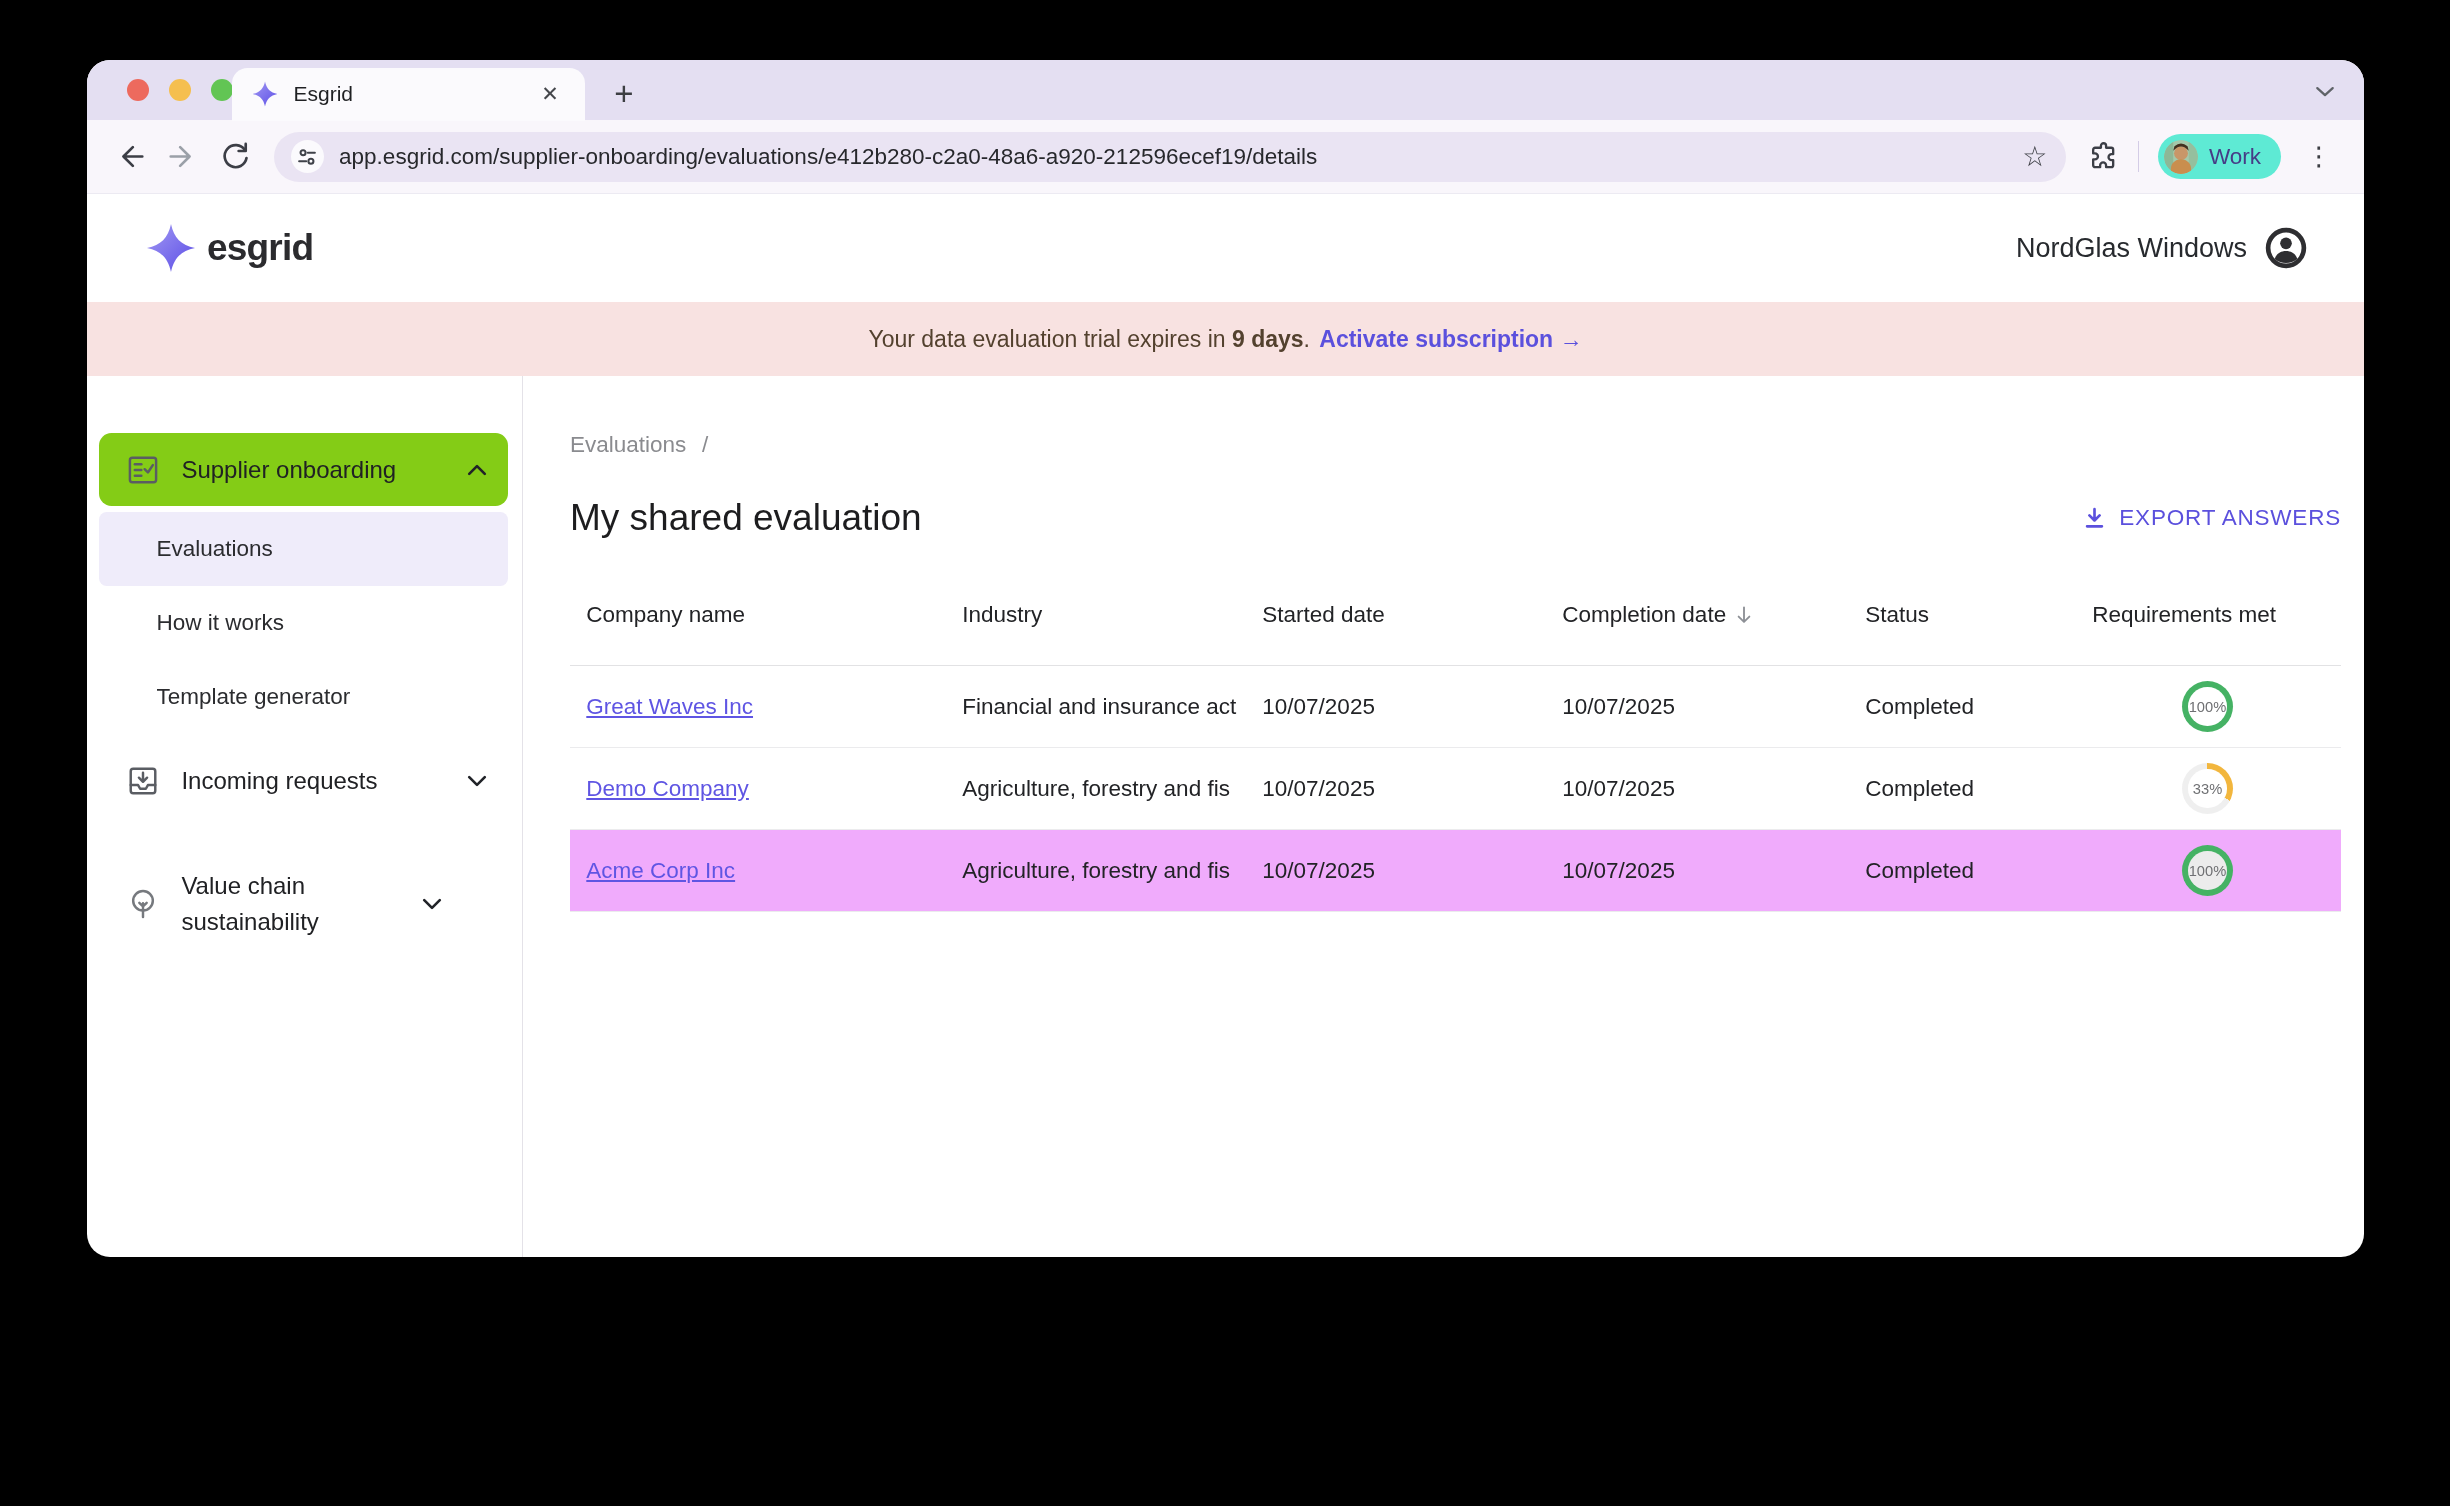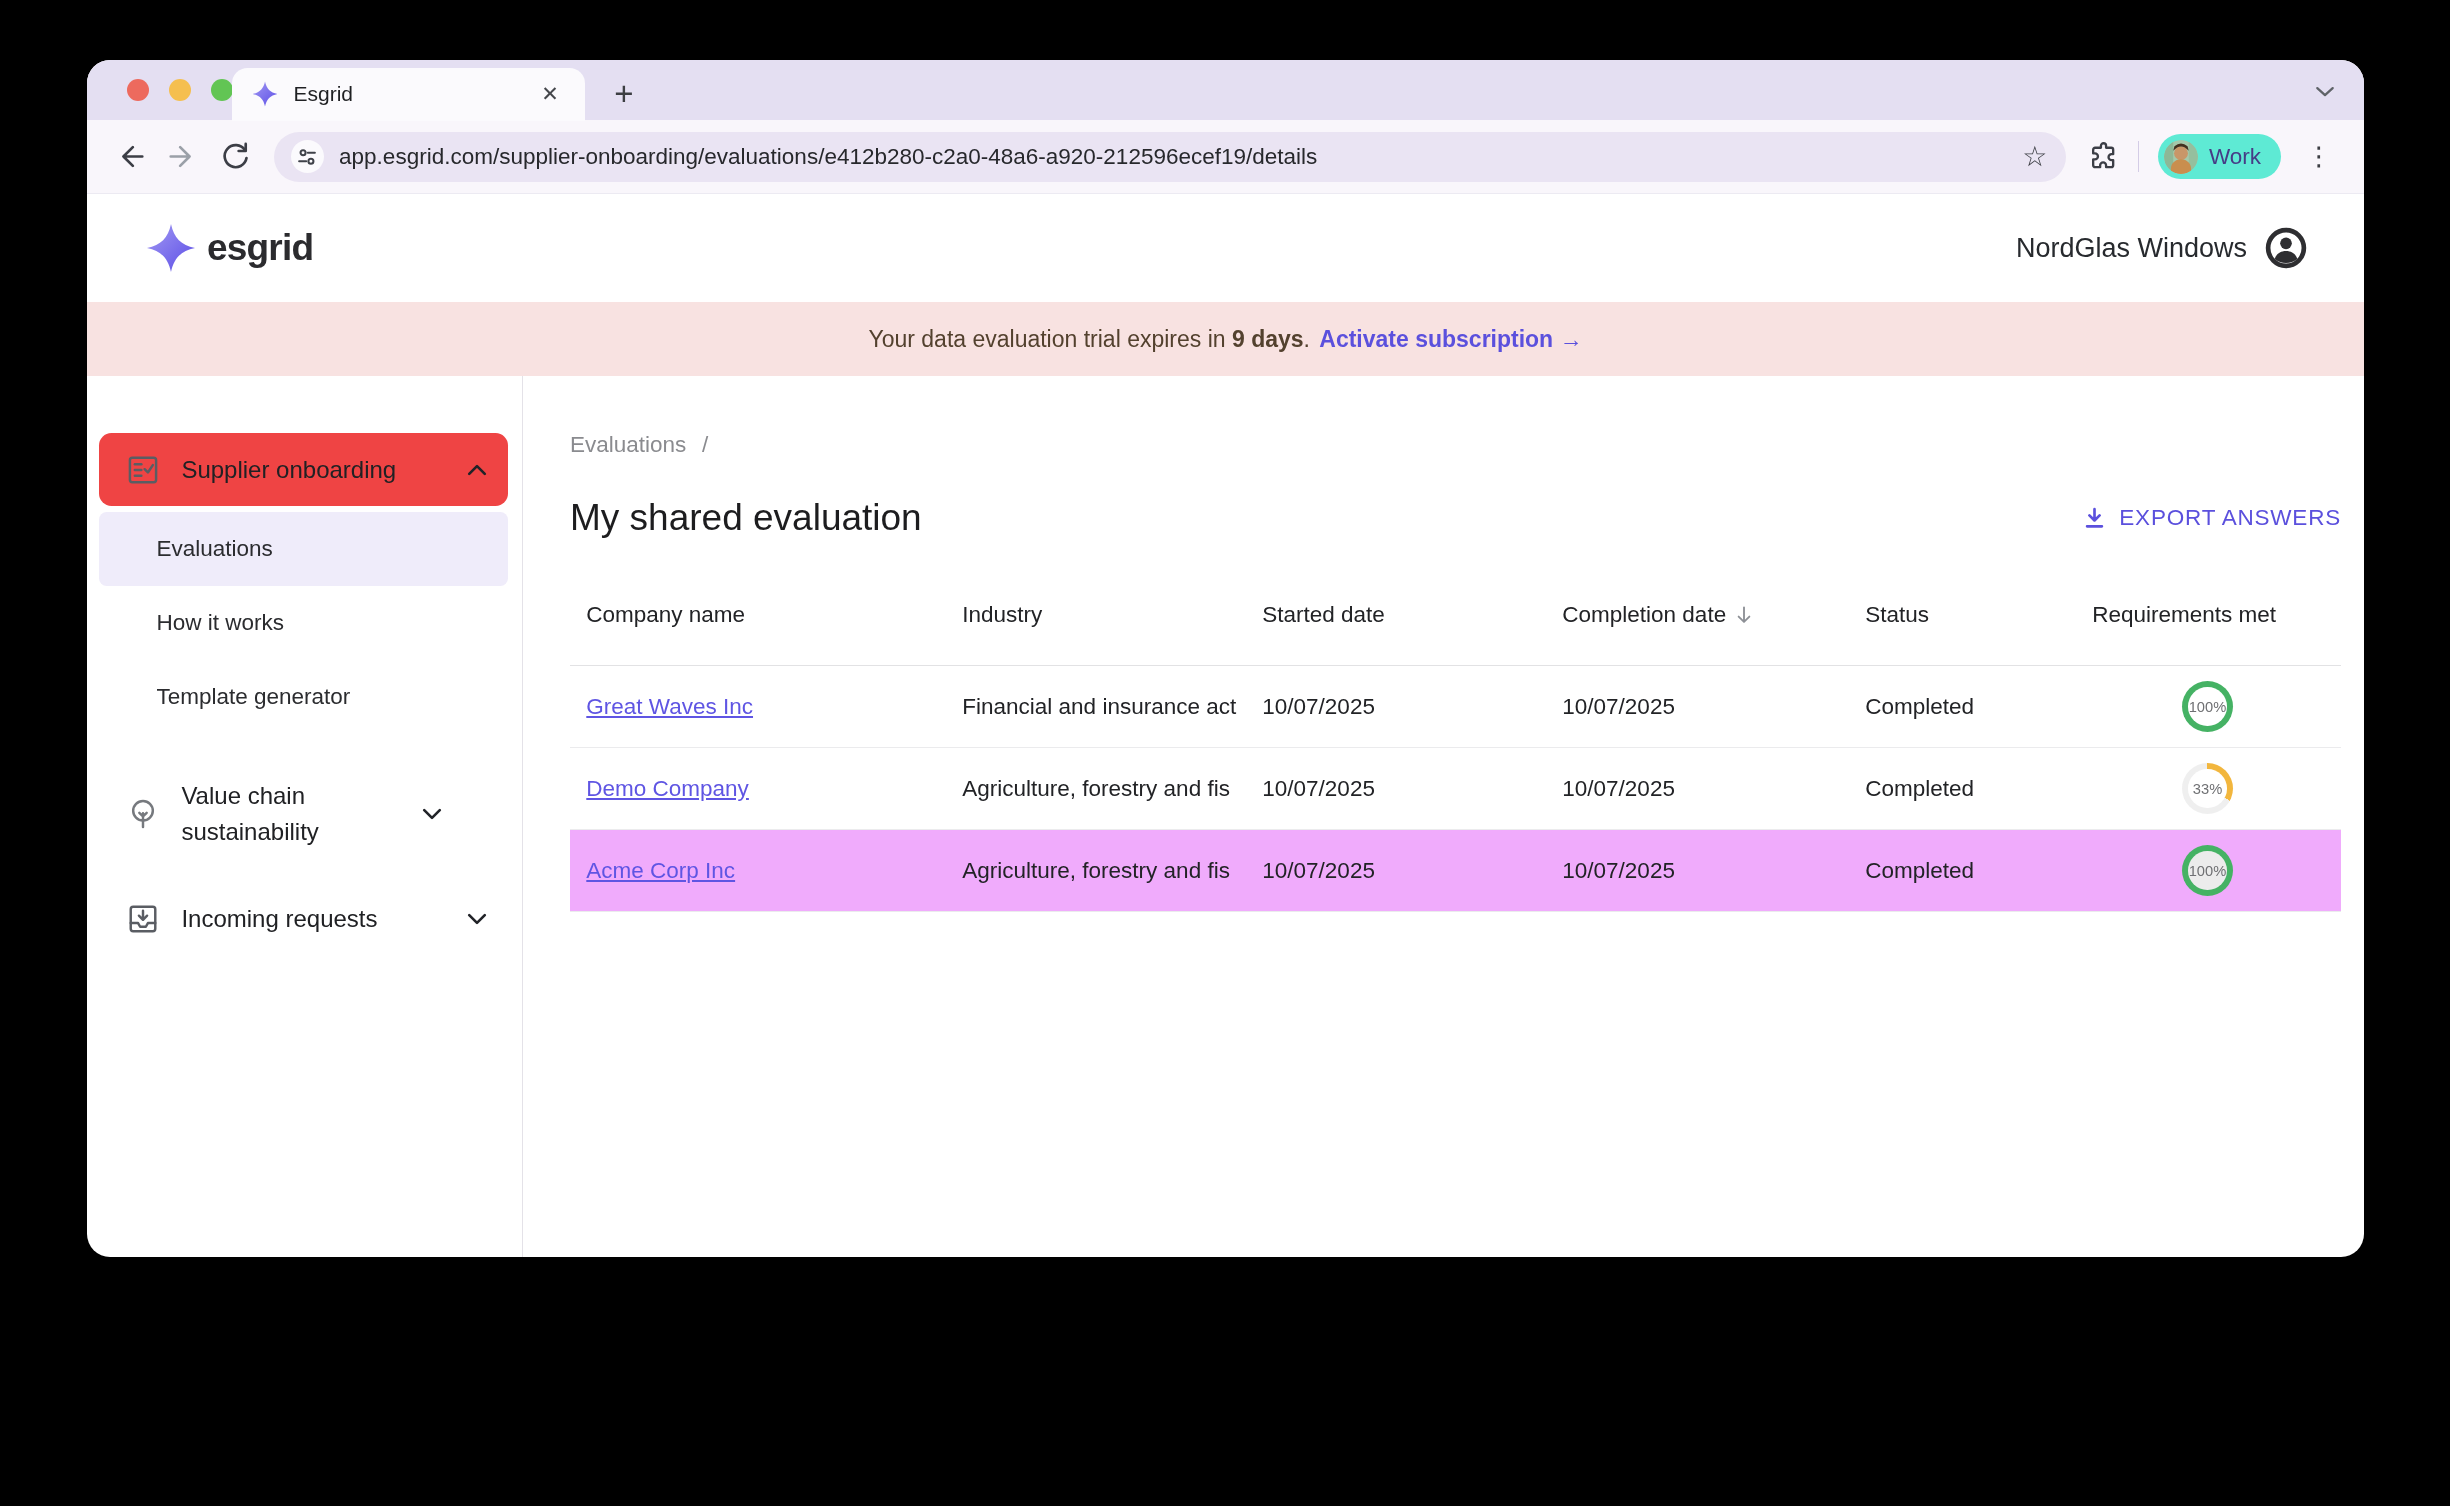--- a/index.html
+++ b/index.html
@@ -47,21 +47,21 @@
   .company-name { font-size:27px; color:#272a2e; }
   .account-icon { width:42px; height:42px; }
   
   .banner { height:74px; background:#f8e2e1; display:flex; align-items:center; justify-content:center; font-size:23px; color:#53412e; }
   .banner b { font-weight:700; }
   .banner-link { color:#5b50dd; font-weight:700; margin-left:9.3px; text-decoration:none; }
   
   .content { display:flex; height:1015px; }
   .sidebar { width:436px; border-right:0.8px solid #e4e2e8; padding:57px 14px 0 12.4px; flex:0 0 auto; }
   .side-parent { height:73px; border-radius:12.4px; display:flex; align-items:center; padding:0 20px 0 26px; }
-  .side-parent.active { background:#ef4444; }
+  .side-parent.active { background:#84cc16; }
   .side-icon { width:36px; height:36px; flex:0 0 auto; }
   .side-label { font-size:24px; color:#202124; margin-left:20px; flex:1; line-height:1.5; }
   .side-sub { height:74px; display:flex; align-items:center; padding-left:57px; font-size:22.5px; color:#2b2c2f; border-radius:7.7px; }
   .side-sub.selected { background:#efecfa; margin-top:6.2px; }
   .side-group { margin-top:22px; display:flex; align-items:center; padding:0 20px 0 26px; min-height:93px; }
   .chev { flex:0 0 auto; }
   .main { flex:1; padding:0 23px 0 47px; min-width:0; }
   .breadcrumb { margin-top:56px; font-size:22.5px; color:#8a8b8f; }
   .title-row { margin-top:39px; display:flex; align-items:center; justify-content:space-between; }
   .page-title { font-size:37px; color:#1d1d1f; }
@@ -214,38 +214,38 @@
           <polyline points="24,21 28,25 34,16"></polyline>
         </svg>
         <span class="side-label">Supplier onboarding</span>
         <svg class="chev" width="22" height="14" viewBox="0 0 28 18">
             <polyline points="4,14 14,4 24,14" fill="none" stroke="#212328" stroke-width="3.4" stroke-linecap="round" stroke-linejoin="round"></polyline>
           </svg>
       </div>
       <div class="side-sub selected">Evaluations</div>
       <div class="side-sub">How it works</div>
       <div class="side-sub">Template generator</div>
+      <div class="side-group" style="margin-top:4.6px; min-height:85px;">
+        <svg class="side-icon" viewBox="0 0 44 44" fill="none" stroke="#5a5d63" stroke-width="3" stroke-linecap="round" stroke-linejoin="round">
+          <rect x="7" y="7" width="30" height="30" rx="3"></rect>
+          <path d="M22 12 v10 M17 18 l5 5 l5 -5"></path>
+          <path d="M7 27 h9 l2.5 4.5 h7 l2.5 -4.5 h9"></path>
+        </svg>
+        <span class="side-label">Incoming requests</span>
+        <svg class="chev" width="22" height="14" viewBox="0 0 28 18">
+            <polyline points="4,4 14,14 24,4" fill="none" stroke="#212328" stroke-width="3.4" stroke-linecap="round" stroke-linejoin="round"></polyline>
+          </svg>
+      </div>
       <div class="side-group" style="min-height:116px;">
         <svg class="side-icon" viewBox="0 0 44 44" fill="none" stroke="#76797e" stroke-width="3" stroke-linecap="round" stroke-linejoin="round">
           <circle cx="22" cy="18" r="12"></circle>
           <path d="M22 30 v-9 M22 25 l-4.5 -4.5 M22 25 l4.5 -4.5"></path>
           <line x1="22" y1="30" x2="22" y2="38"></line>
         </svg>
         <span class="side-label" style="max-width:240px;">Value chain sustainability</span>
-        <svg class="chev" width="22" height="14" viewBox="0 0 28 18">
-            <polyline points="4,4 14,14 24,4" fill="none" stroke="#212328" stroke-width="3.4" stroke-linecap="round" stroke-linejoin="round"></polyline>
-          </svg>
-      </div>
-      <div class="side-group" style="margin-top:4.6px; min-height:85px;">
-        <svg class="side-icon" viewBox="0 0 44 44" fill="none" stroke="#5a5d63" stroke-width="3" stroke-linecap="round" stroke-linejoin="round">
-          <rect x="7" y="7" width="30" height="30" rx="3"></rect>
-          <path d="M22 12 v10 M17 18 l5 5 l5 -5"></path>
-          <path d="M7 27 h9 l2.5 4.5 h7 l2.5 -4.5 h9"></path>
-        </svg>
-        <span class="side-label">Incoming requests</span>
         <svg class="chev" width="22" height="14" viewBox="0 0 28 18">
             <polyline points="4,4 14,14 24,4" fill="none" stroke="#212328" stroke-width="3.4" stroke-linecap="round" stroke-linejoin="round"></polyline>
           </svg>
       </div>
     </div>
 
     <div class="main">
       <div class="breadcrumb">
         <span>Evaluations</span>
         <span style="margin-left:9.3px;">/</span>

